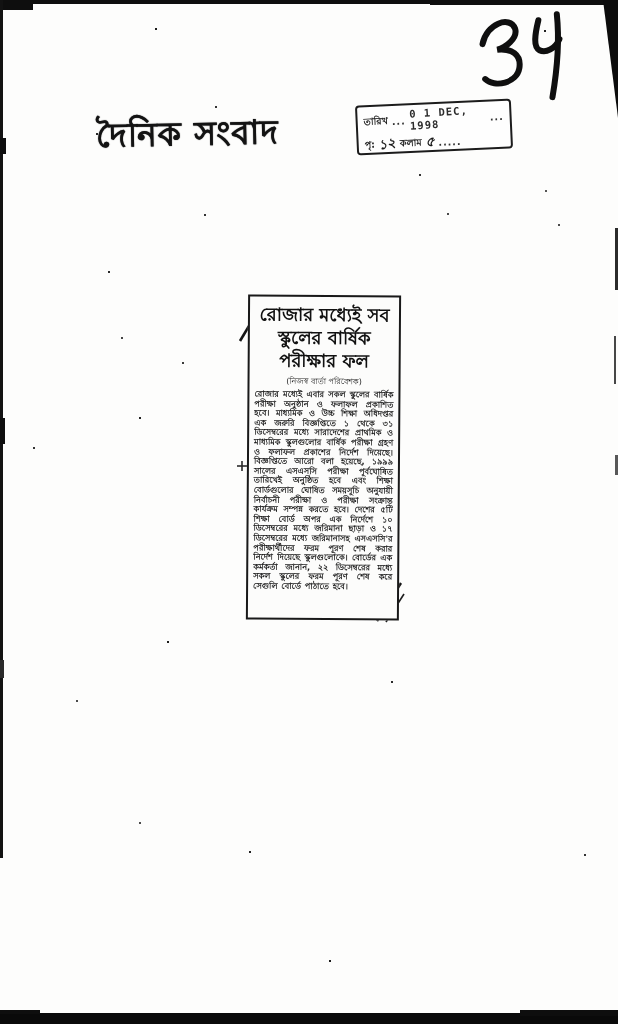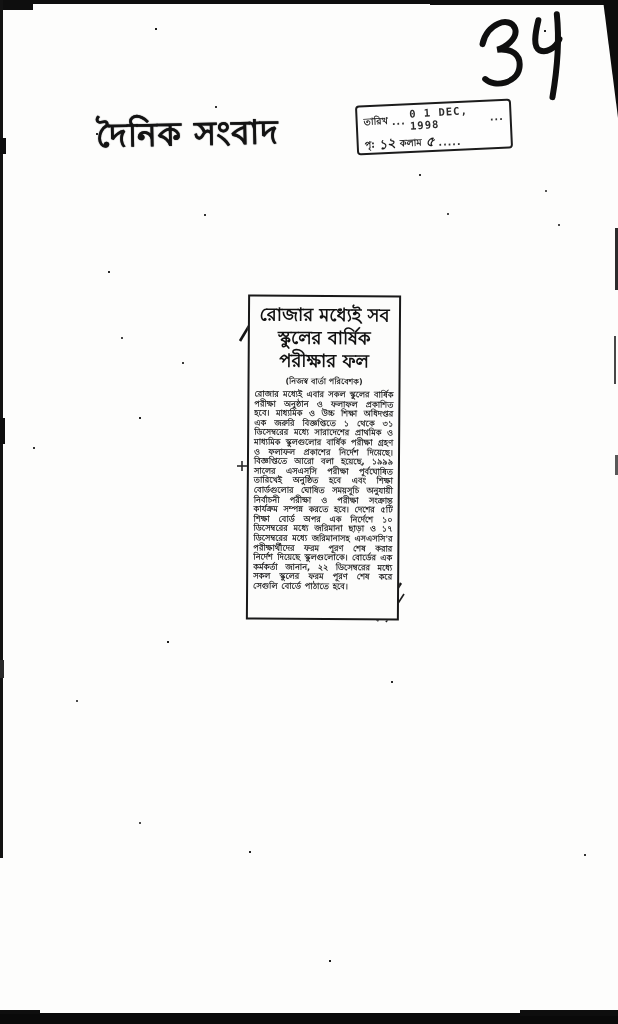--- a/index.html
+++ b/index.html
@@ -61,21 +61,21 @@
   
   .clipping {
     position:absolute; left:247px; top:295px; width:153px; height:325px;
     border:2px solid #191919; box-sizing:border-box; background:#fcfcfb;
     transform:rotate(0.4deg); padding:4px 5px 2px 5px; overflow:hidden;
   }
   .headline {
     font-size:18px; line-height:1.28; font-weight:700; text-align:center;
     color:#111; margin:2px 0 3px 0; letter-spacing:0;
   }
-  .byline { font-size:8px; font-weight:700; text-align:center; color:#222; margin-bottom:2px; }
+  .byline { font-size:8px; font-weight:400; text-align:center; color:#222; margin-bottom:2px; }
   .bodytext {
     font-size:8.2px; line-height:1.17; text-align:justify; font-weight:600;
     color:#1d1d1d; word-spacing:1px;
   }
   [data-interactable="false"] { cursor:default; }
 </style>
 </head>
 <body>
 
 <div class="sheet" data-interactable="false">

